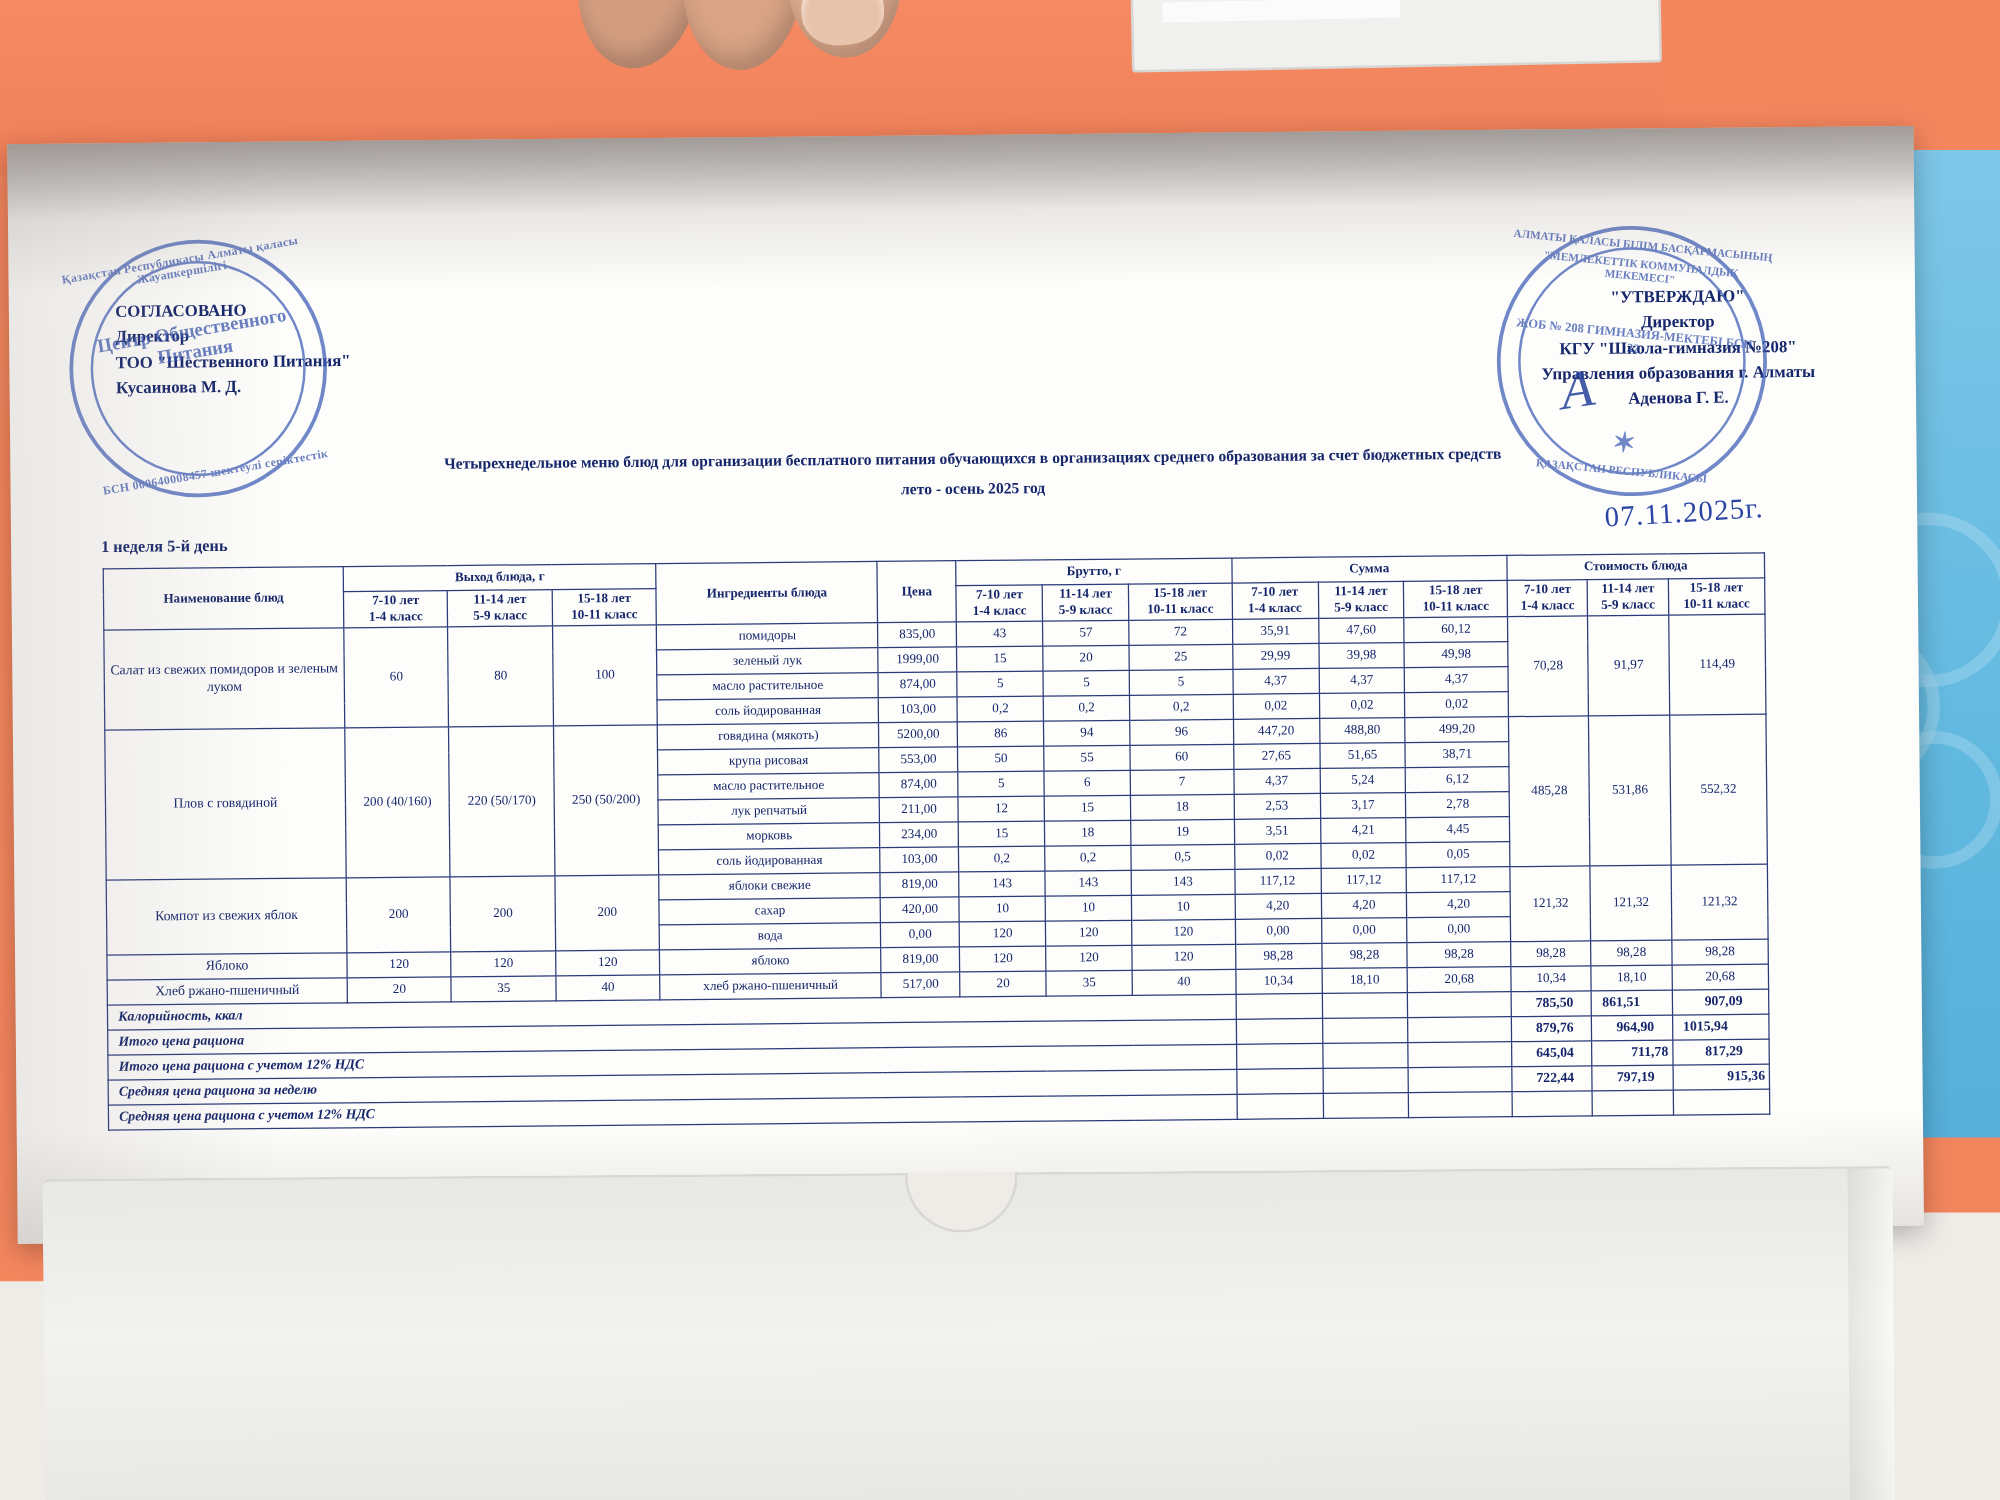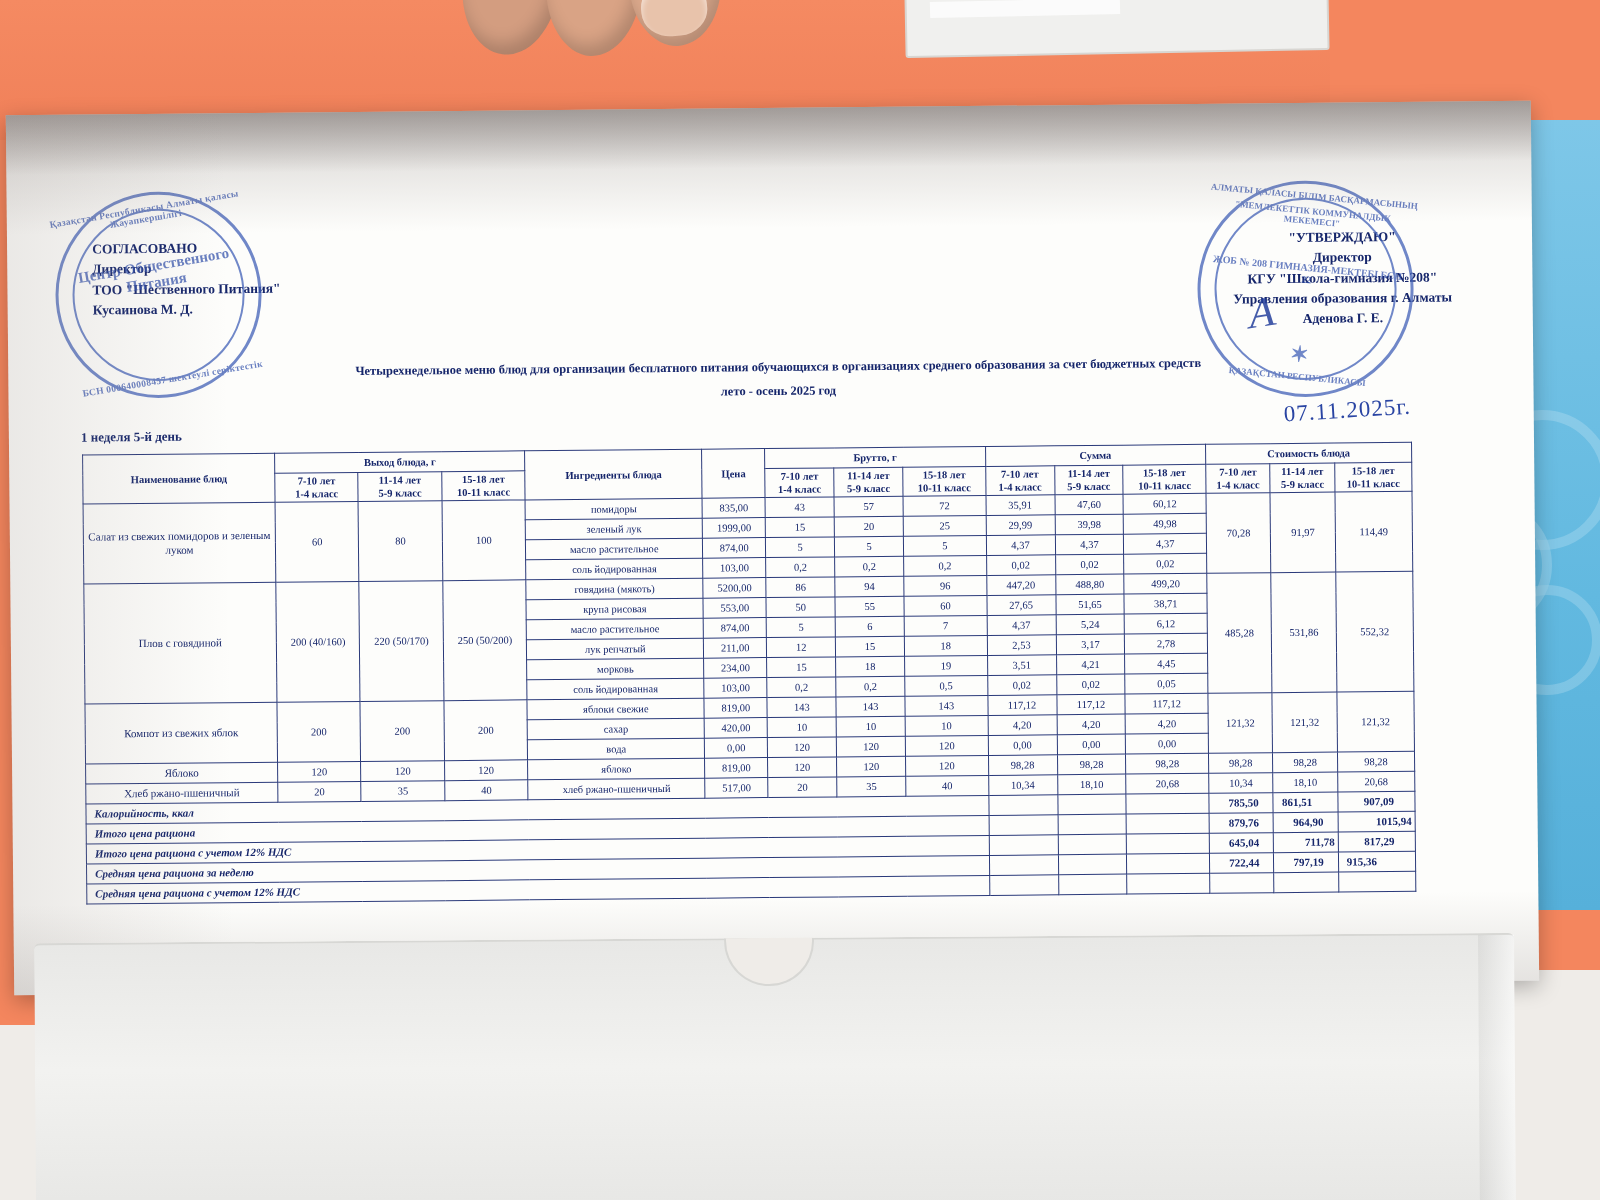--- a/index.html
+++ b/index.html
@@ -609,39 +609,39 @@
                 <td class="num" style="font-style:normal;text-align:left">861,51</td>
                 <td class="num" style="font-style:normal;text-align:center">907,09</td>
               </tr>
               <tr class="total">
                 <td colspan="9">Итого цена рациона</td>
                 <td></td>
                 <td></td>
                 <td></td>
                 <td class="num" style="font-style:normal;text-align:center">879,76</td>
                 <td class="num" style="font-style:normal;text-align:center">964,90</td>
-                <td class="num" style="font-style:normal;text-align:right">1015,94</td>
+                <td class="num" style="font-style:normal;text-align:left">1015,94</td>
               </tr>
               <tr class="total">
                 <td colspan="9">Итого цена рациона с учетом 12% НДС</td>
                 <td></td>
                 <td></td>
                 <td></td>
                 <td class="num" style="font-style:normal;text-align:center">645,04</td>
                 <td class="num" style="font-style:normal;text-align:right">711,78</td>
                 <td class="num" style="font-style:normal;text-align:center">817,29</td>
               </tr>
               <tr class="total">
                 <td colspan="9">Средняя цена рациона за неделю</td>
                 <td></td>
                 <td></td>
                 <td></td>
                 <td class="num" style="font-style:normal;text-align:center">722,44</td>
                 <td class="num" style="font-style:normal;text-align:center">797,19</td>
-                <td class="num" style="font-style:normal;text-align:left">915,36</td>
+                <td class="num" style="font-style:normal;text-align:right">915,36</td>
               </tr>
               <tr class="total">
                 <td colspan="9">Средняя цена рациона с учетом 12% НДС</td>
                 <td></td>
                 <td></td>
                 <td></td>
                 <td class="num" style="font-style:normal;text-align:center"></td>
                 <td class="num" style="font-style:normal;text-align:center"></td>
                 <td class="num" style="font-style:normal;text-align:center"></td>
               </tr>

